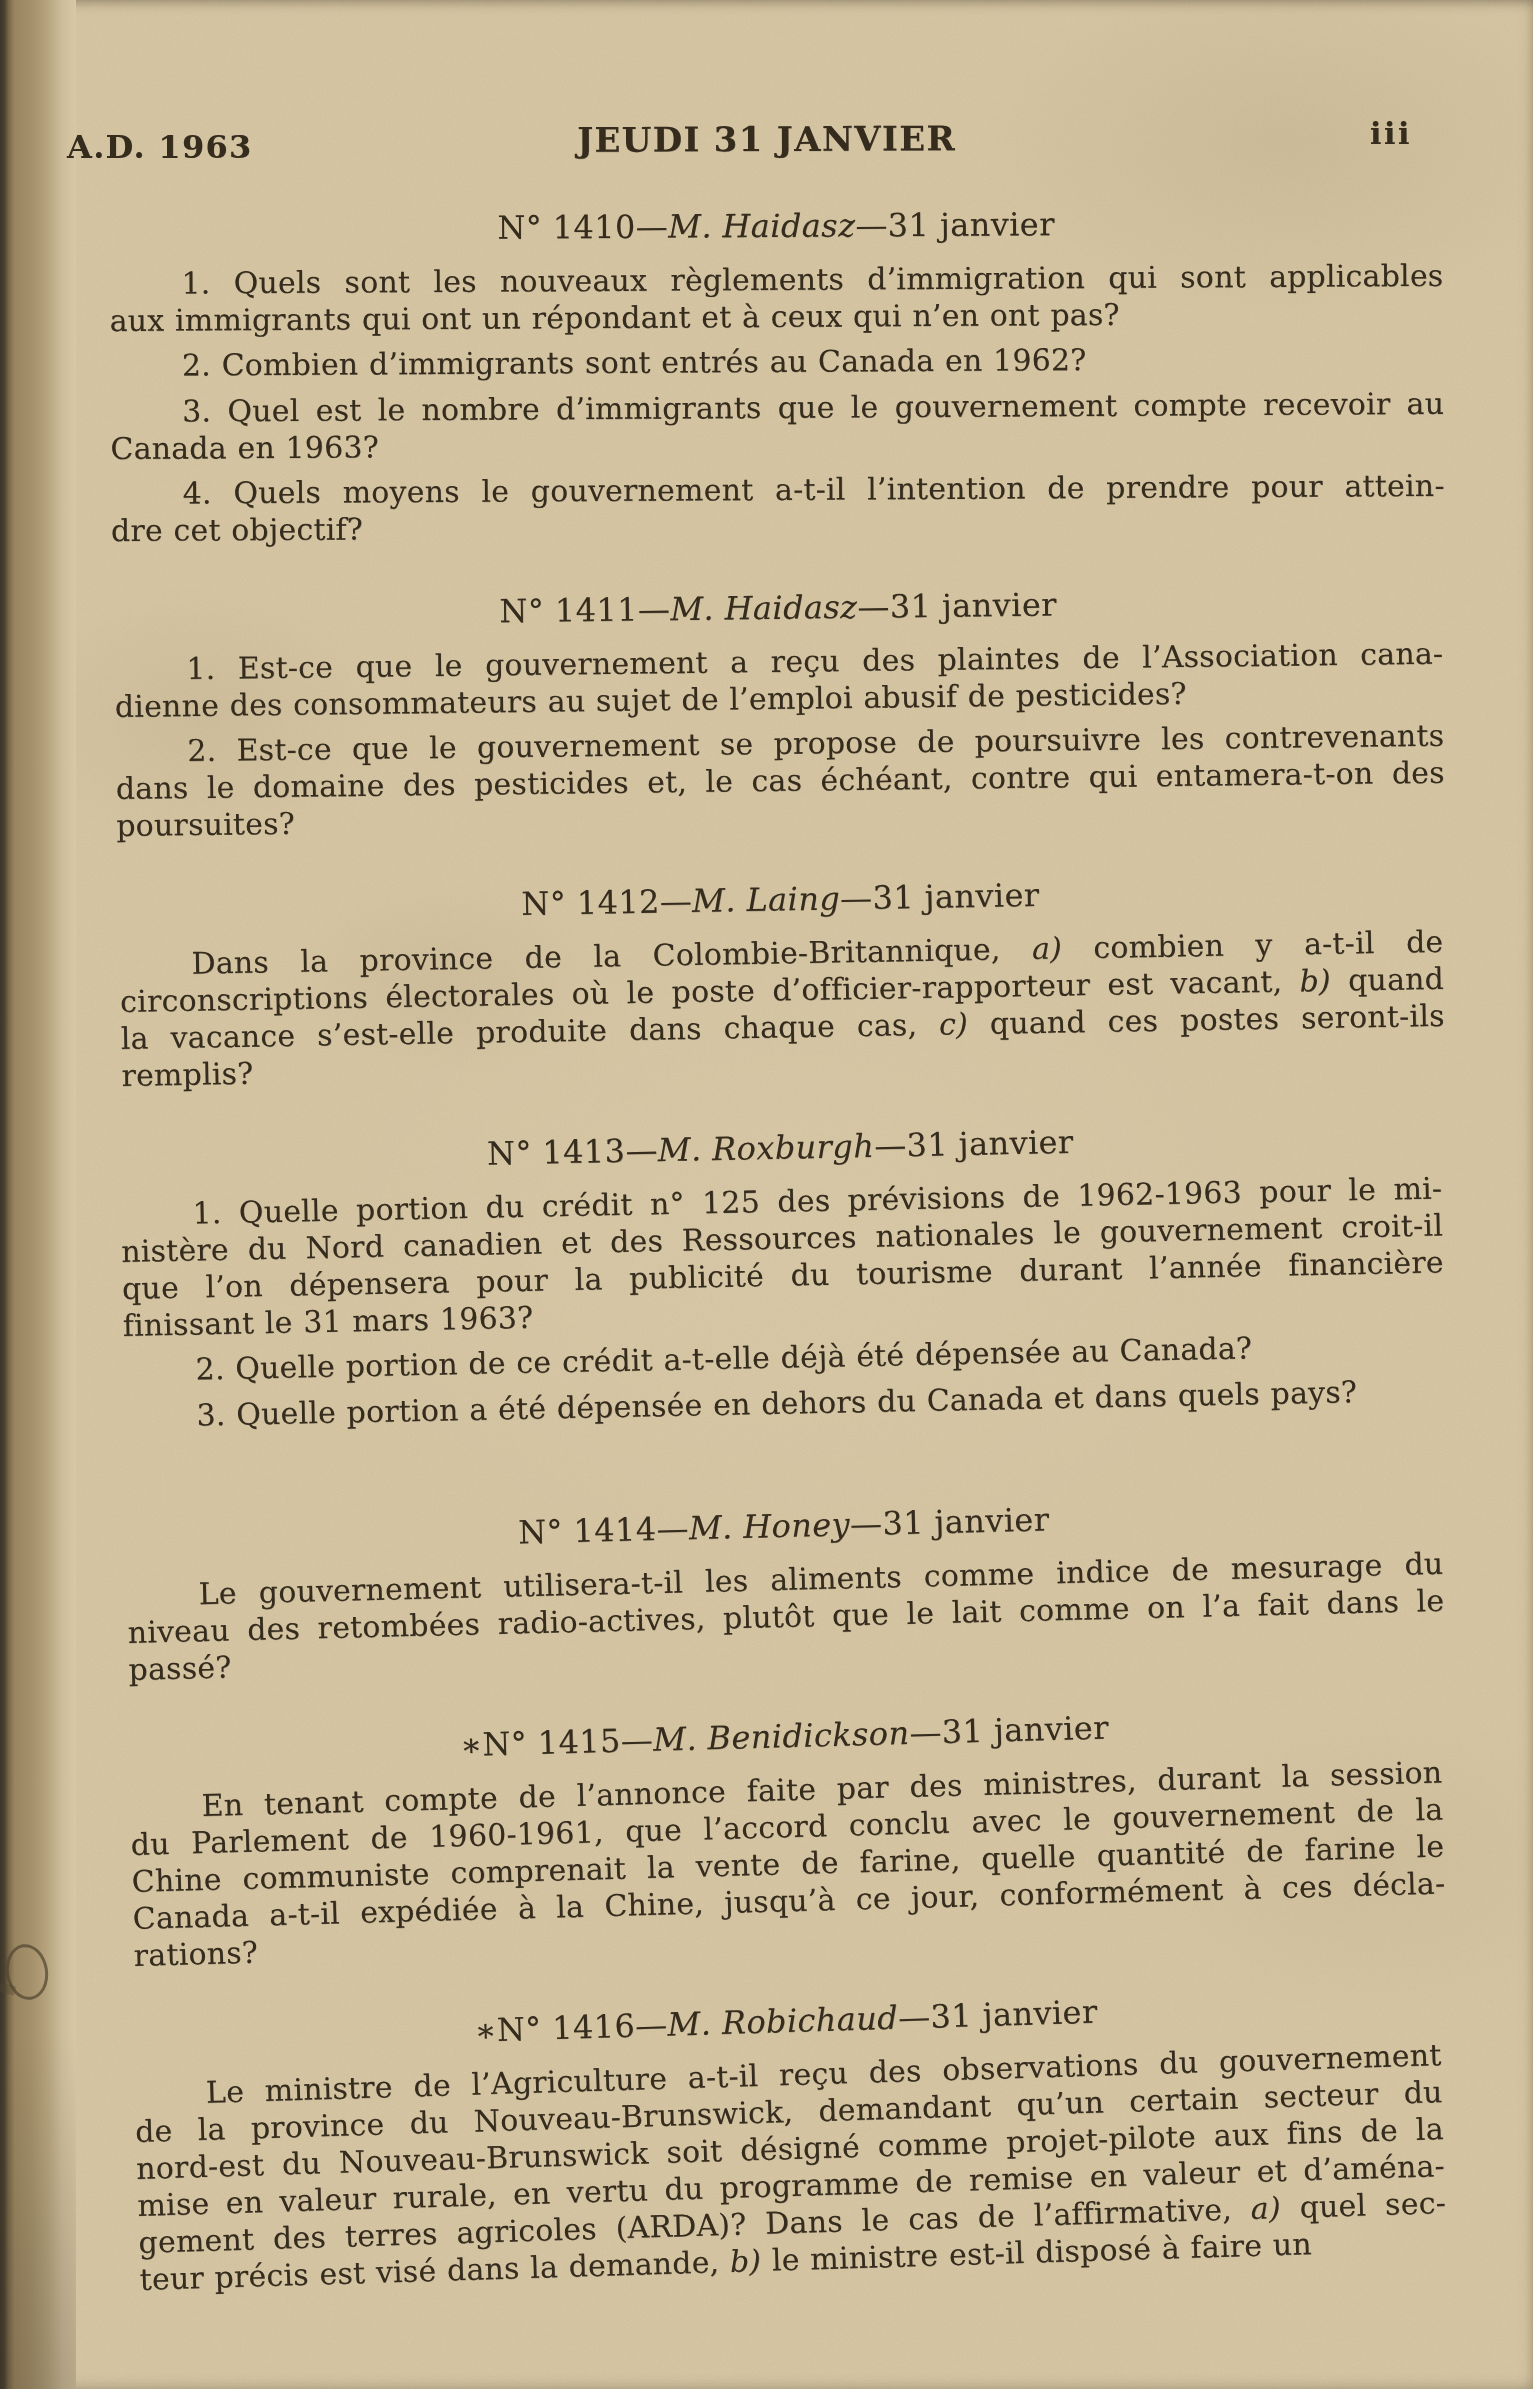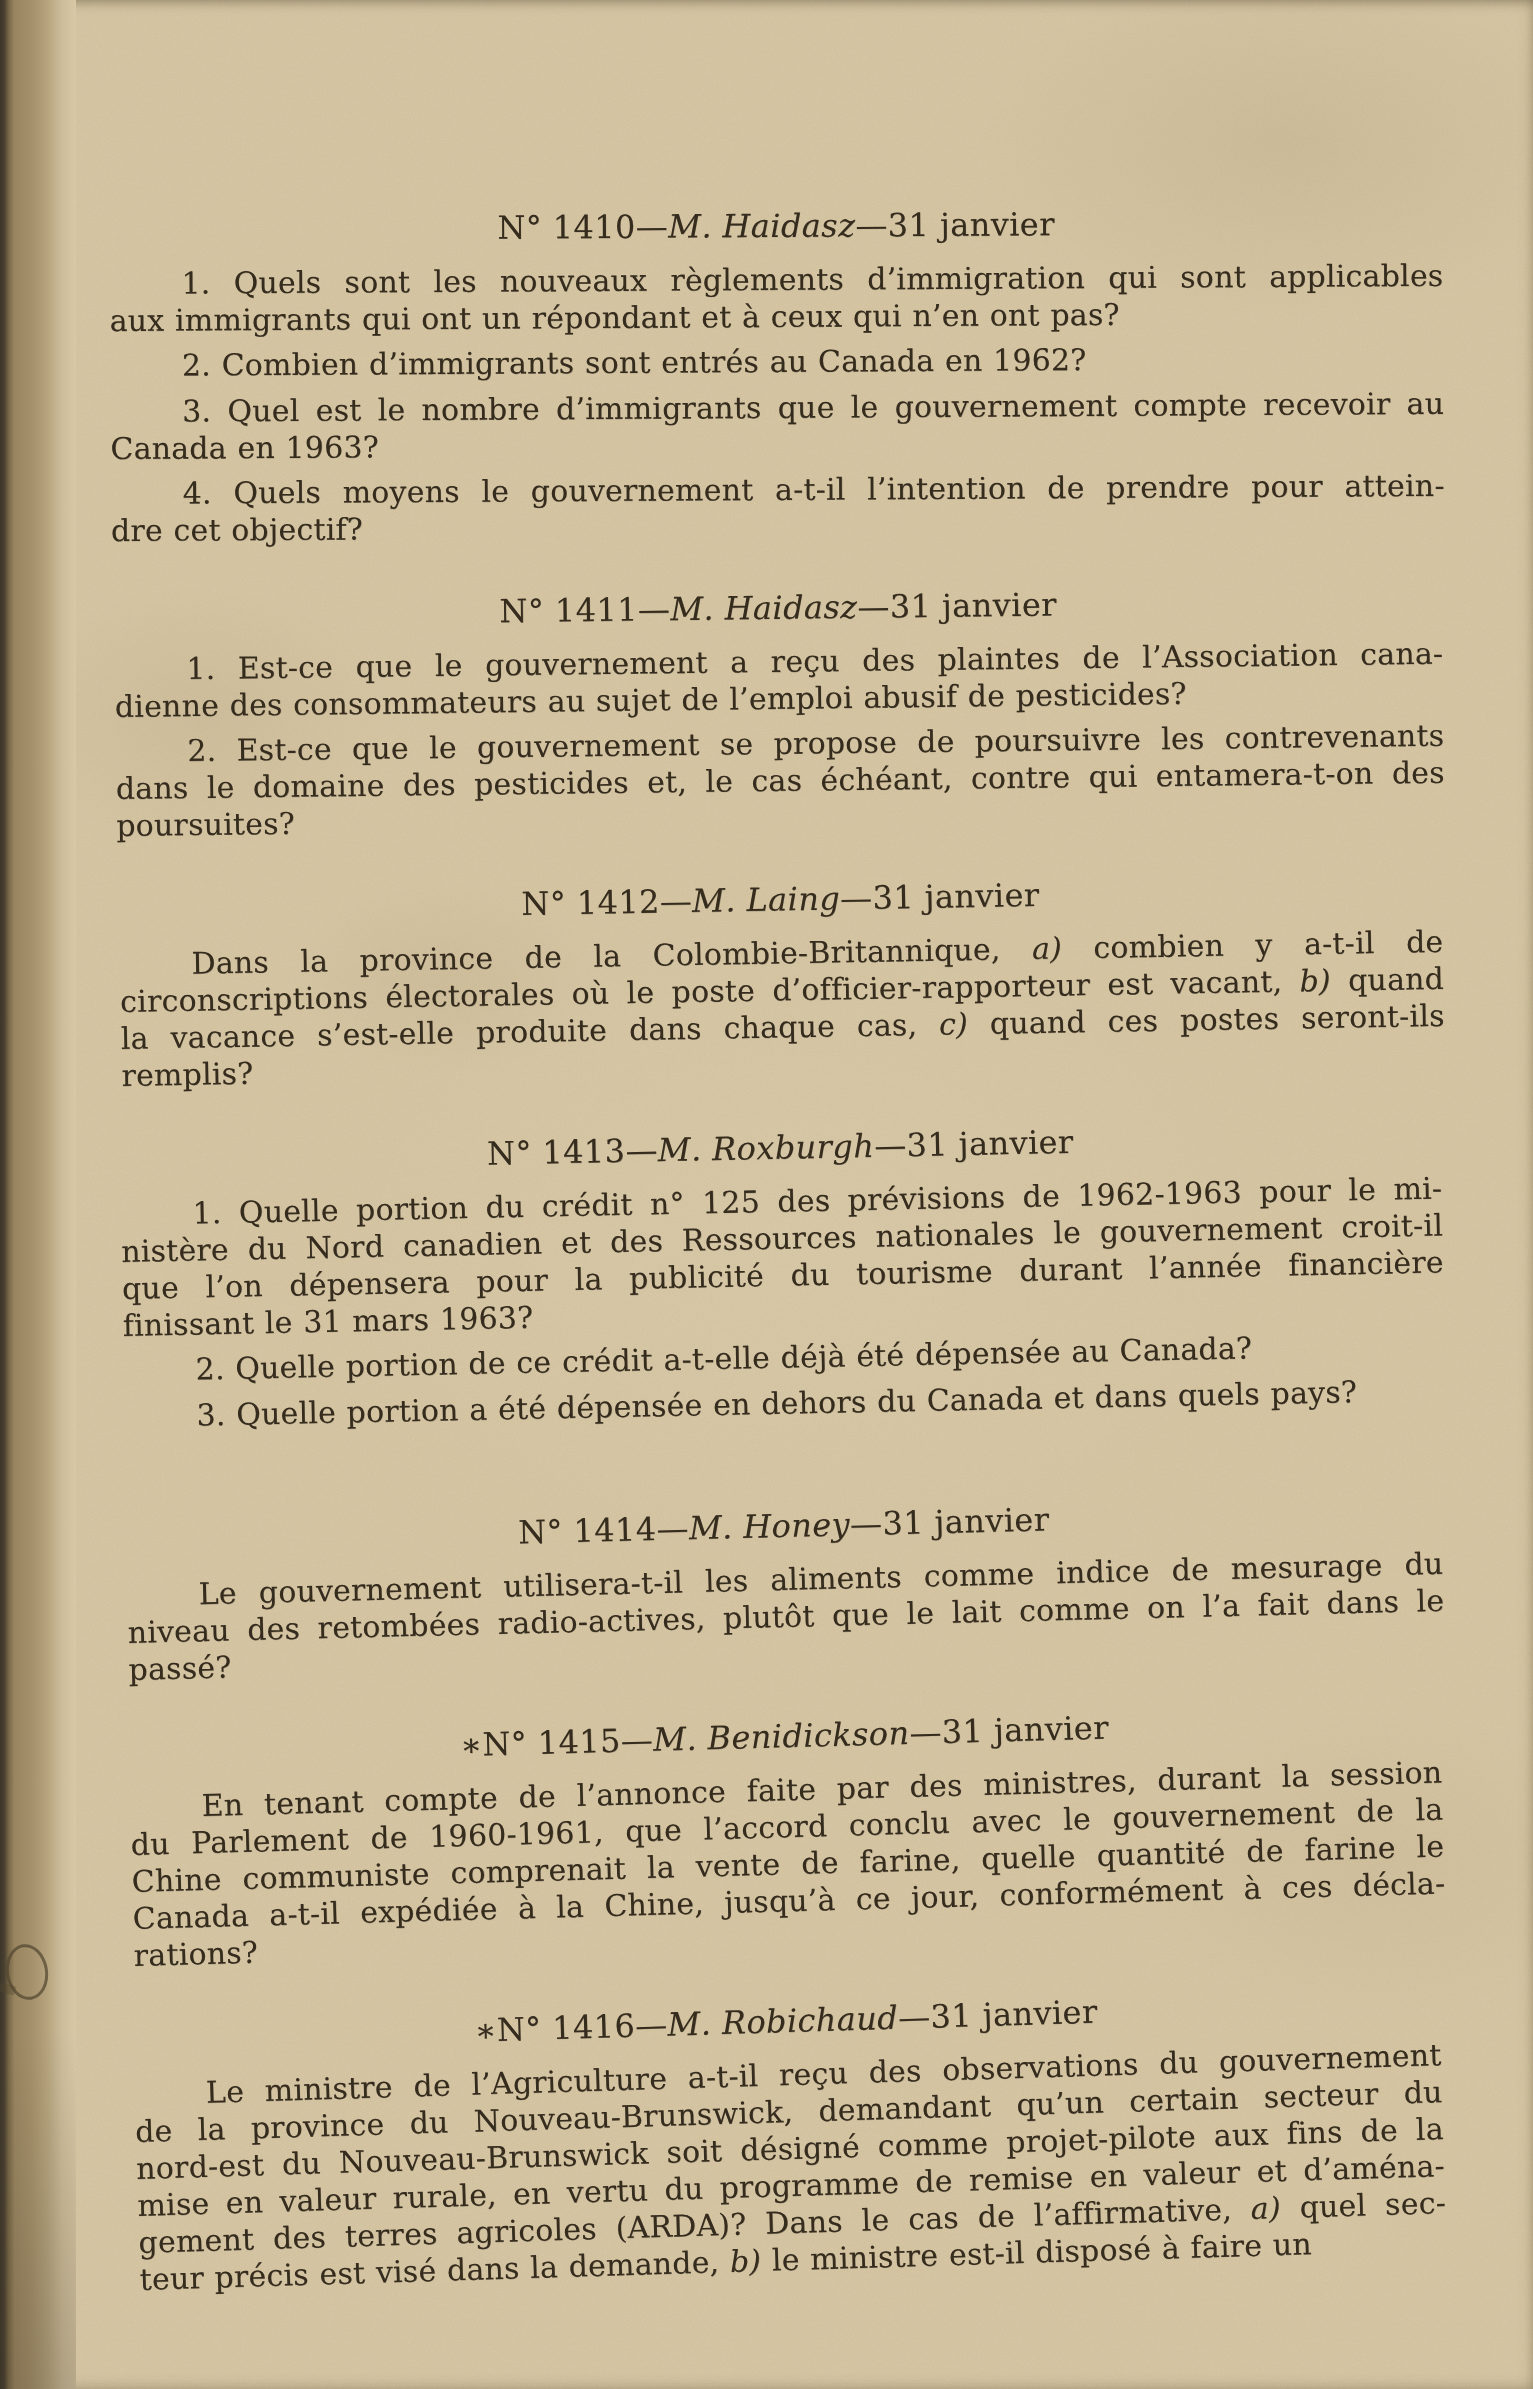--- a/index.html
+++ b/index.html
@@ -88,20 +88,25 @@
     <filter id="paperNoise">
       <feTurbulence type="fractalNoise" baseFrequency="0.9" numOctaves="2" stitchTiles="stitch"></feTurbulence>
       <feColorMatrix type="matrix" values="0 0 0 0 0.36  0 0 0 0 0.31  0 0 0 0 0.21  0 0 0 0.22 0"></feColorMatrix>
     </filter>
     <rect width="100%" height="100%" filter="url(#paperNoise)"></rect>
   </svg>
 
   <div class="edge-strip"></div>
   <div class="ring-mark"></div>
 
+  <div class="page-header">
+    <span class="hdr-left">A.D. 1963</span>
+    <span class="hdr-center">JEUDI 31 JANVIER</span>
+    <span class="hdr-right">iii</span>
+  </div>
 
   <div id="sections">
       <section class="question">
         <div class="q-heading">N° 1410—<i>M. Haidasz</i>—31 janvier</div>
         <div class="para">
           <div class="line">1. Quels sont les nouveaux règlements d’immigration qui sont applicables</div>
           <div class="line">aux immigrants qui ont un répondant et à ceux qui n’en ont pas?</div>
         </div>
         <div class="para">
           <div class="line">2. Combien d’immigrants sont entrés au Canada en 1962?</div>

